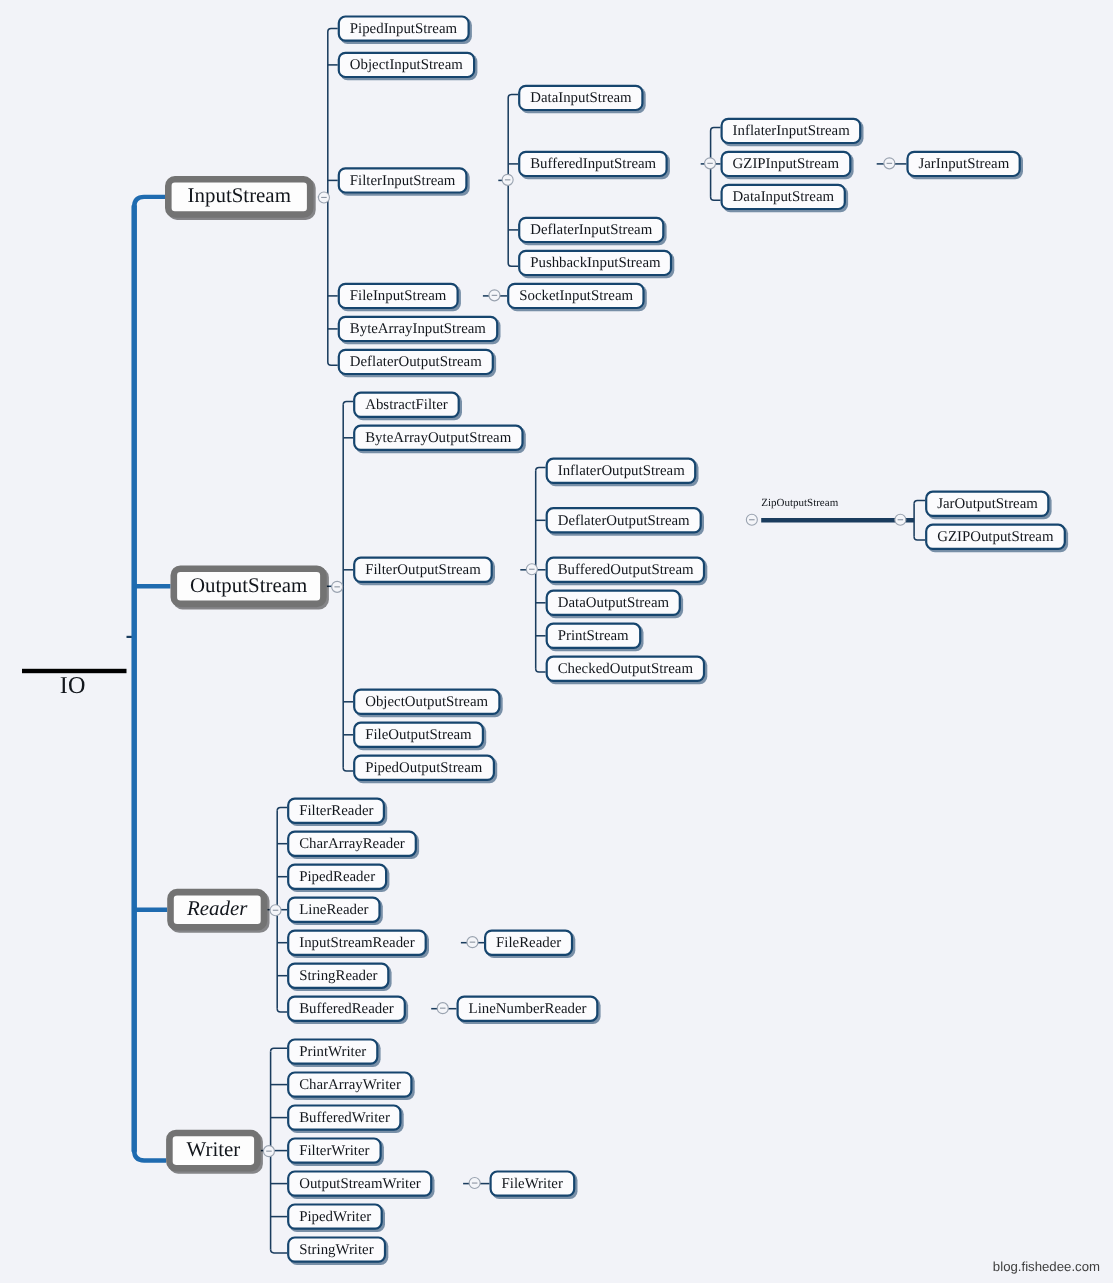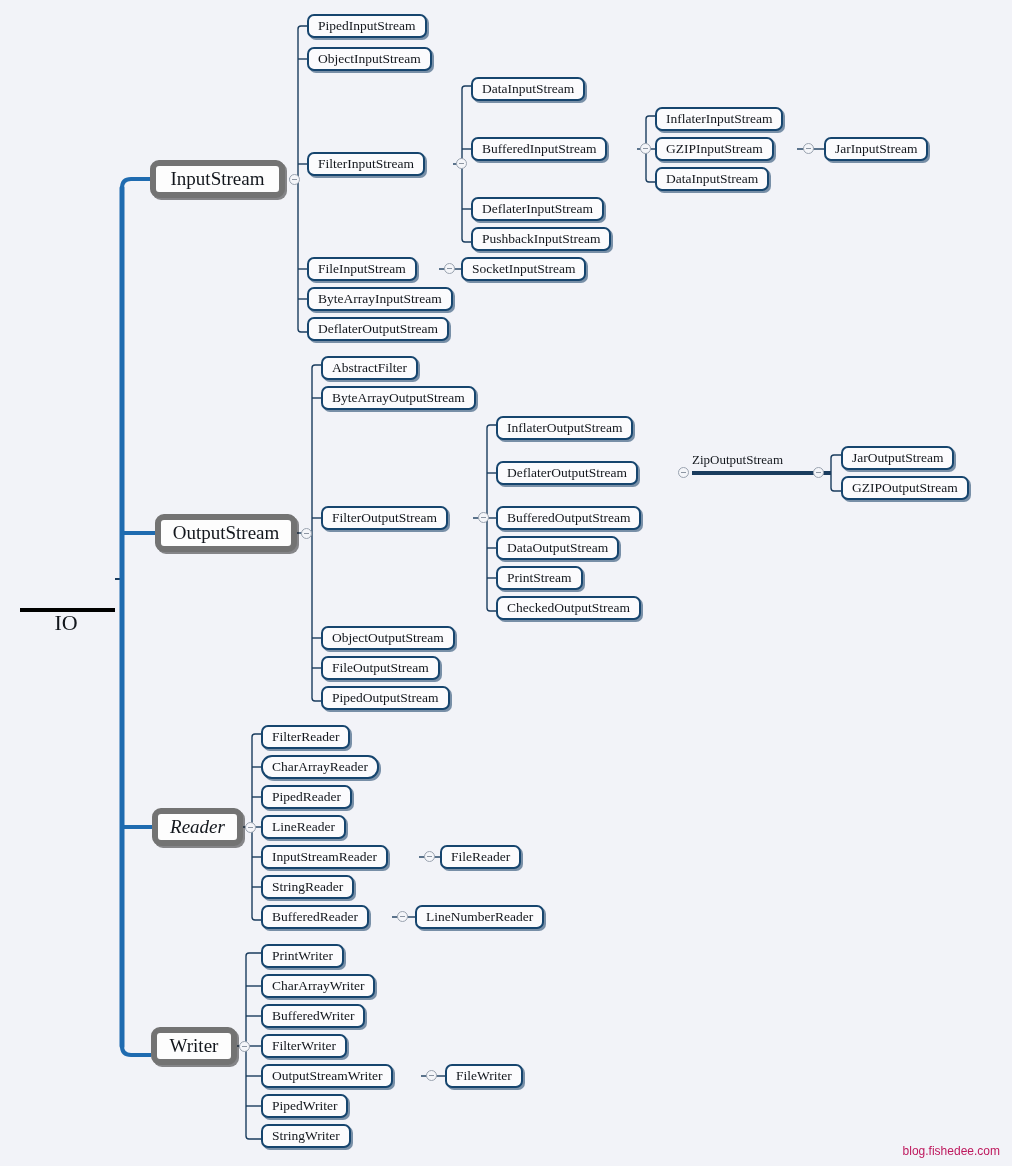--- a/index.html
+++ b/index.html
@@ -45,21 +45,21 @@
     font-size:22px;height:34px;padding:0;
     justify-content:center;
   }
   .root-underline{
     position:absolute;
     height:4px;background:#000;
   }
   
   .linklabel{
     position:absolute;
-    font-size:13px;
+    font-size:10px;
     color:#12161c;
     white-space:nowrap;
     background:transparent;
   }
   
   .toggle{
     position:absolute;
     width:11px;height:11px;
     border:1px solid #9aa3b0;
     border-radius:50%;
@@ -69,21 +69,21 @@
   .toggle::before{
     content:"";
     position:absolute;
     left:2px;top:4px;
     width:5px;height:1px;
     background:#8d96a3;
   }
   .watermark{
     position:absolute;
     right:12px;bottom:8px;
-    color:#be185d;
+    color:#404040;
     font-size:12px;
     font-family:"Liberation Sans", sans-serif;
     margin-top:13px;
   }
 </style>
 </head>
 <body>
 
 <div id="canvas">
 
@@ -303,21 +303,21 @@
   <div class="node lvl2" style="left:841px;top:446px;">
     <span>JarOutputStream</span>
   </div>
   <div class="node lvl2" style="left:841px;top:476px;">
     <span>GZIPOutputStream</span>
   </div>
 
   <div class="node lvl2" style="left:261px;top:725px;">
     <span>FilterReader</span>
   </div>
-  <div class="node lvl2" style="left:261px;top:755px;border-radius:11px;">
+  <div class="node lvl2" style="left:261px;top:755px;">
     <span>CharArrayReader</span>
   </div>
   <div class="node lvl2" style="left:261px;top:785px;">
     <span>PipedReader</span>
   </div>
   <div class="node lvl2" style="left:261px;top:815px;">
     <span>LineReader</span>
   </div>
   <div class="node lvl2" style="left:261px;top:845px;">
     <span>InputStreamReader</span>

